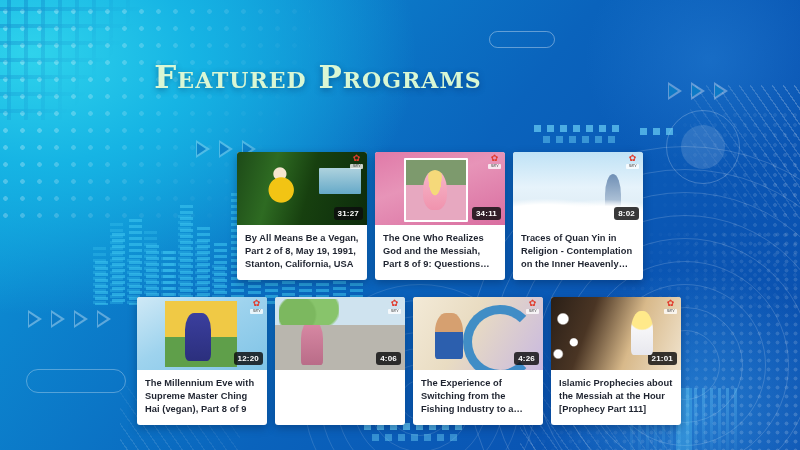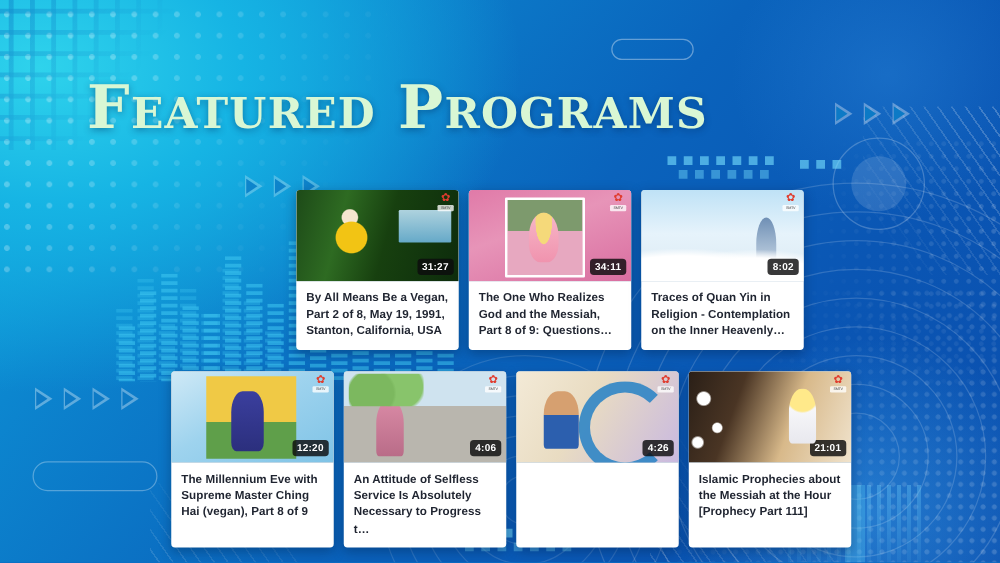--- a/index.html
+++ b/index.html
@@ -143,21 +143,21 @@
 
   
   #content { position:absolute; inset:0; width:800px; height:450px; }
 
   #page-title {
     position:absolute; left:0; top:62px; width:636px;
     text-align:center;
     font-family:"DejaVu Serif", "Liberation Serif", serif;
     font-variant:small-caps;
     font-weight:700;
-    font-size:48px;
+    font-size:31px;
     letter-spacing:1px;
     color:#d9f7d4;
     text-shadow:0 2px 6px rgba(0,40,90,.45);
     line-height:1;
   }
 
   .row { position:absolute; display:flex; }
   #row-1 { left:237px; top:152px; gap:8px; }
   #row-2 { left:137px; top:297px; gap:8px; }
 
@@ -439,33 +439,33 @@
         <div class="thumb">
           <div class="thumb-art art-5">
             <div class="figure"></div>
           </div>
           <div class="logo-badge">
             <div class="mark">✿</div>
             <div class="bar">SMTV</div>
           </div>
           <div class="duration">4:06</div>
         </div>
-        <div class="card-title">An Attitude of Selfless Service Is Absolutely Necessary to Progress t…</div>
       </div>
       <div class="card">
         <div class="thumb">
           <div class="thumb-art art-6">
             <div class="figure"></div>
           </div>
           <div class="logo-badge">
             <div class="mark">✿</div>
             <div class="bar">SMTV</div>
           </div>
           <div class="duration">4:26</div>
         </div>
+        <div class="card-title">The Experience of Switching from the Fishing Industry to a…</div>
       </div>
       <div class="card">
         <div class="thumb">
           <div class="thumb-art art-7">
             <div class="figure"></div>
           </div>
           <div class="logo-badge">
             <div class="mark">✿</div>
             <div class="bar">SMTV</div>
           </div>

